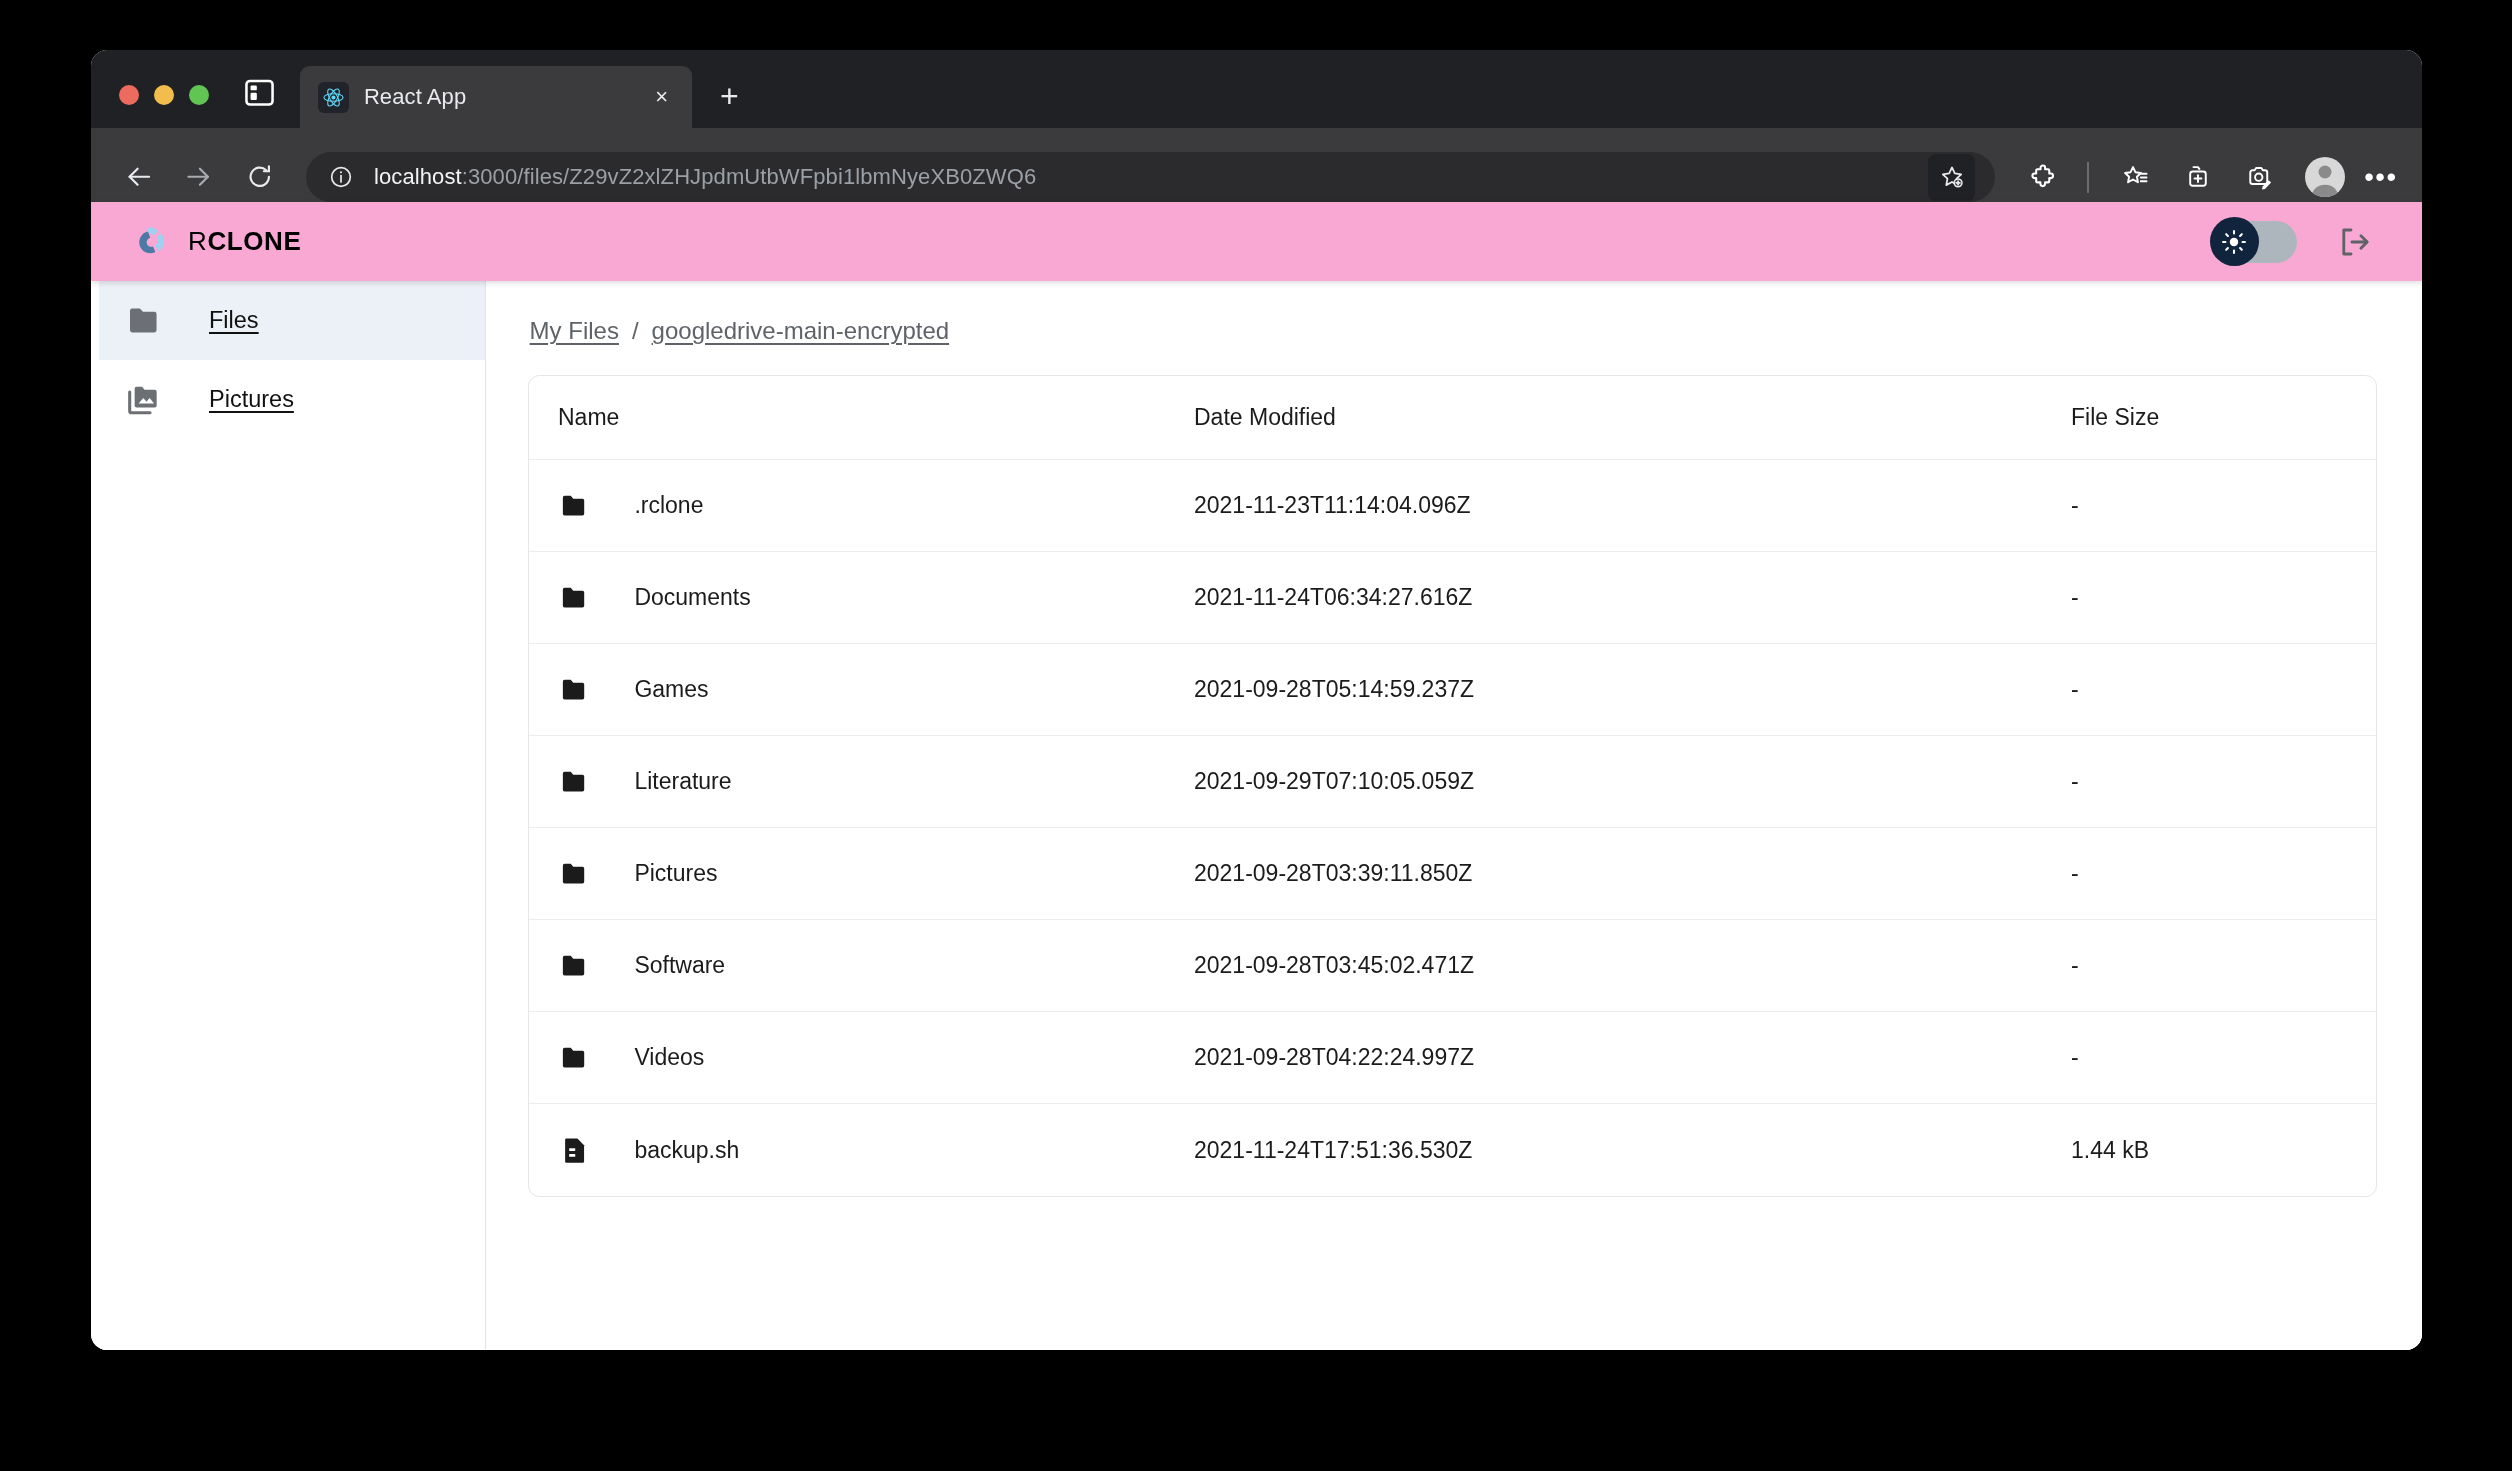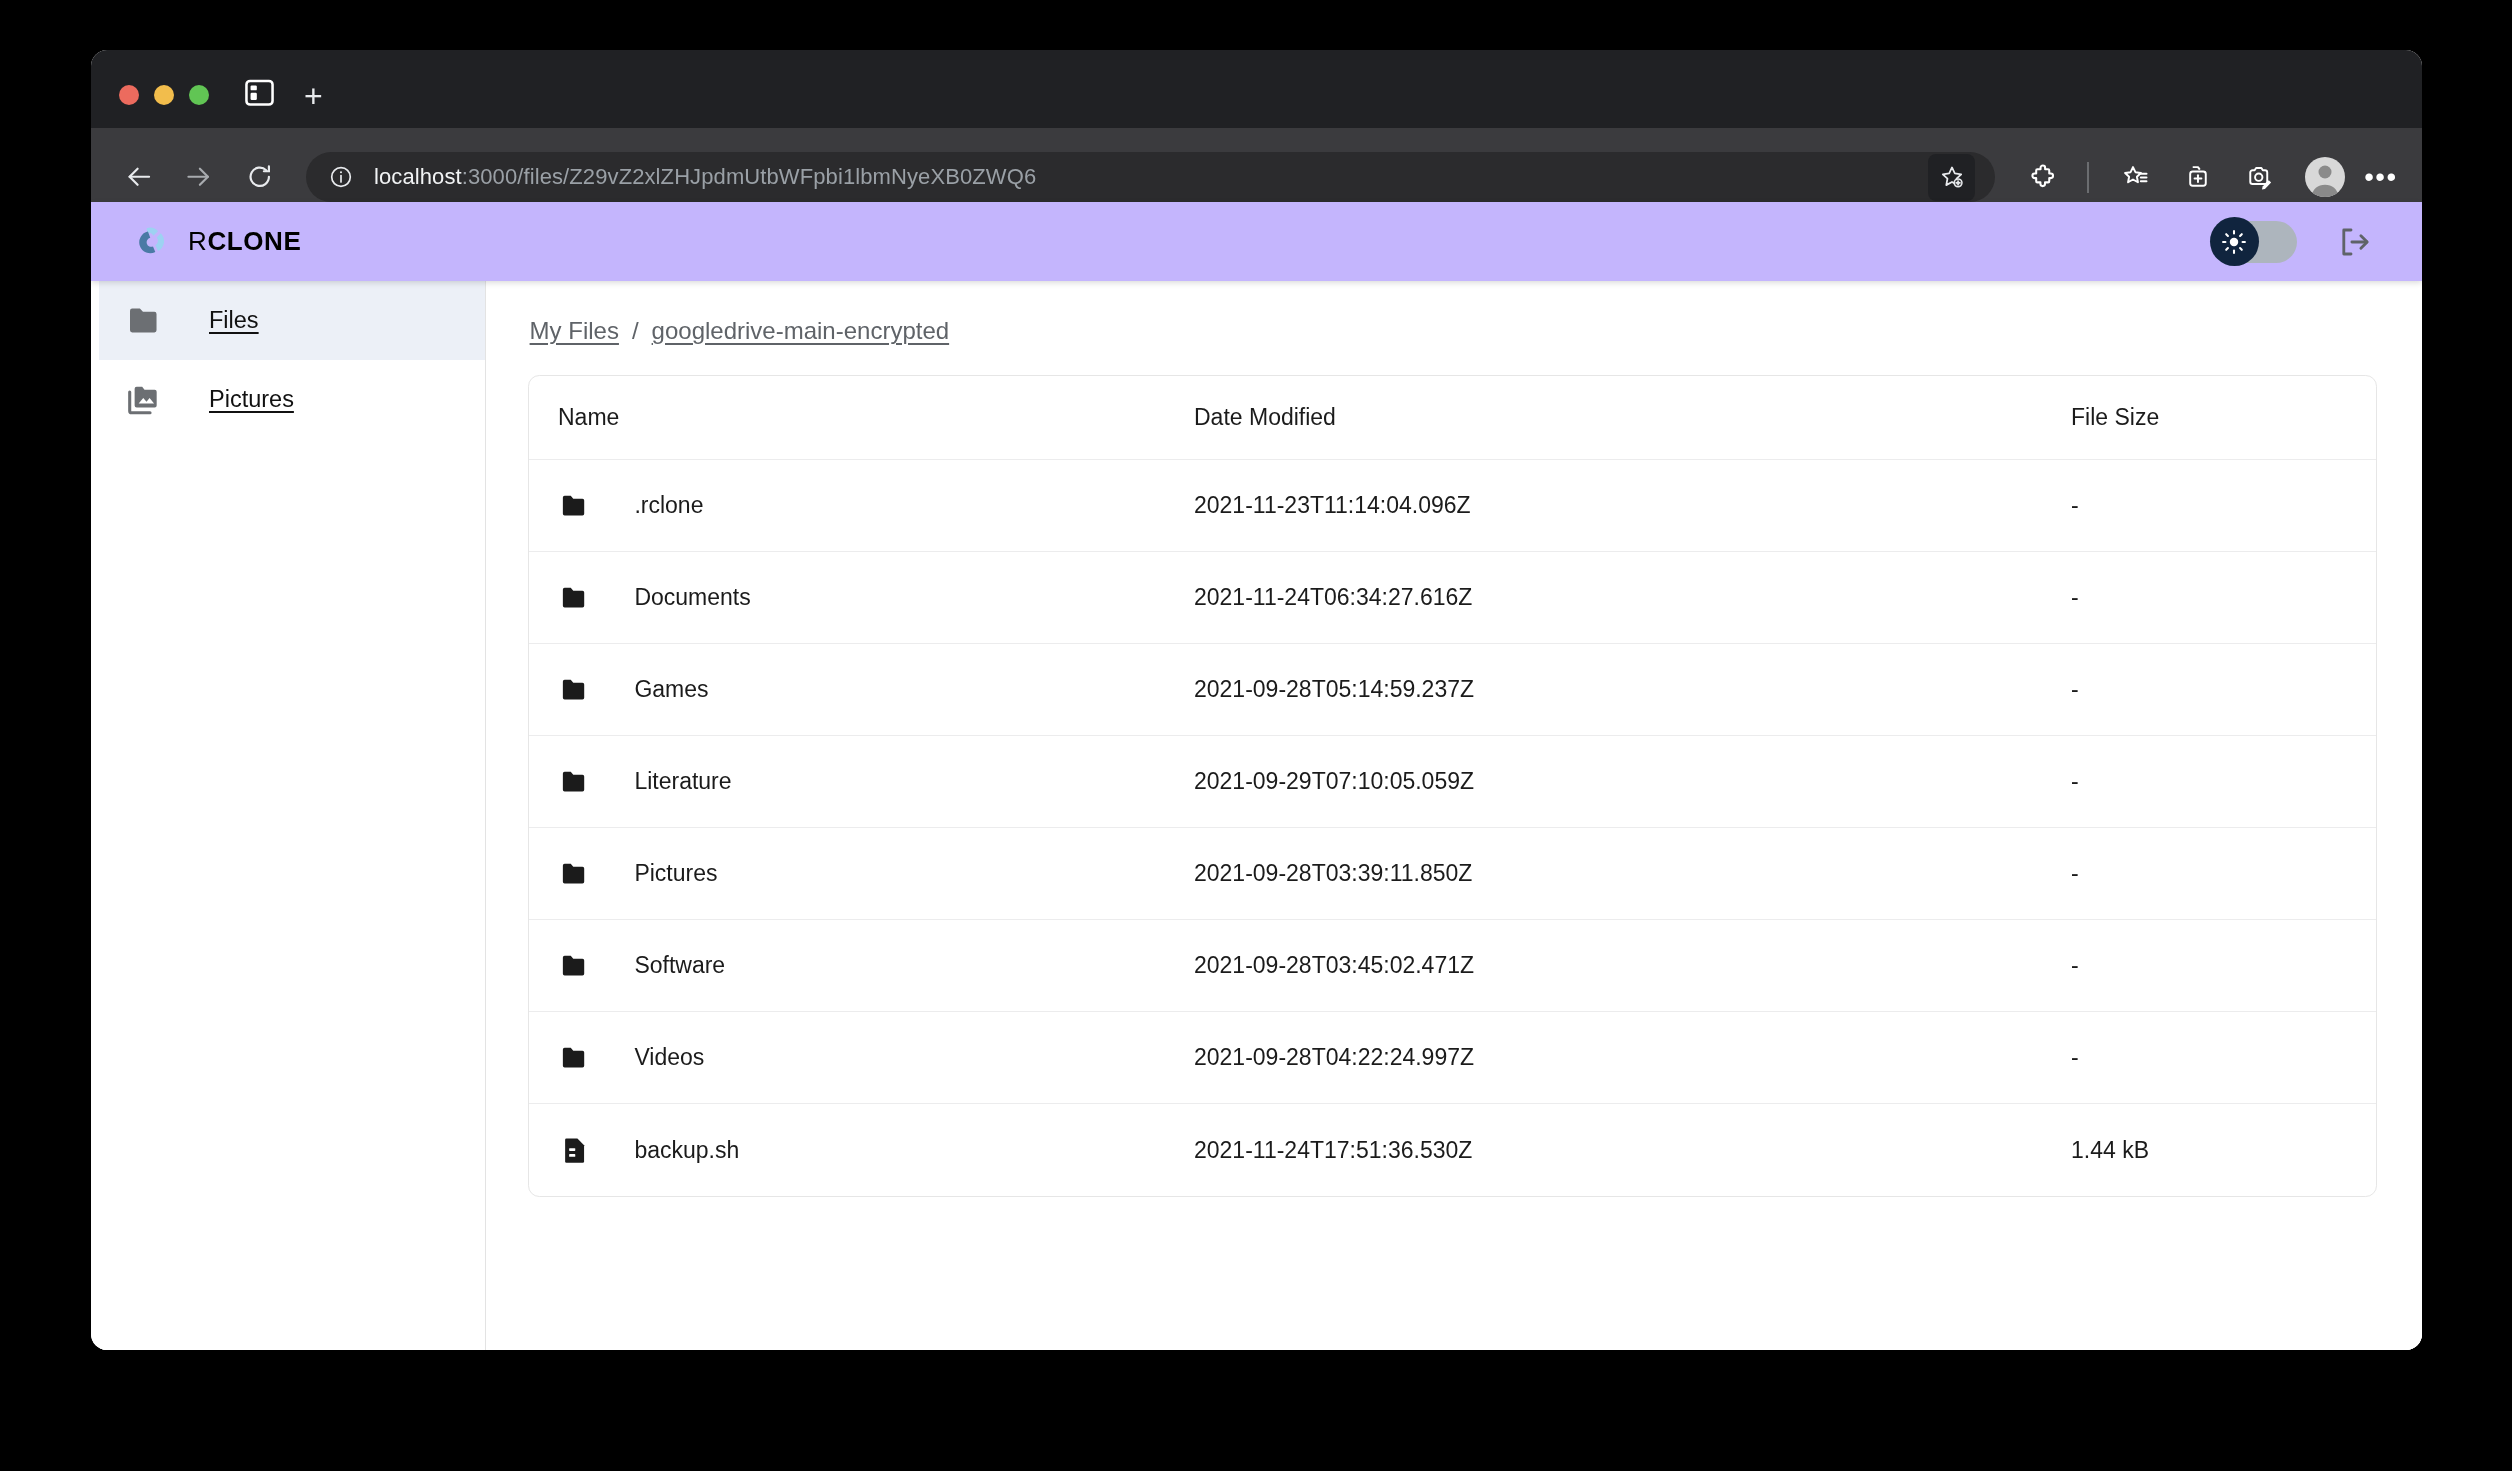--- a/index.html
+++ b/index.html
@@ -129,21 +129,21 @@
     display: flex; align-items: flex-end; justify-content: center;
     overflow: hidden;
   }
   .tb-dots { color: #ffffff; font-size: 27.5px; letter-spacing: 1.6px; margin-left: 19.4px; margin-right: 3.2px; line-height: .8; }
 
   
   .page { flex: 1; display: flex; flex-direction: column; background: #ffffff; min-height: 0; }
 
   .app-header {
     height: 79px; flex: none;
-    background: #c4b5fd;
+    background: #f9a8d4;
     display: flex; align-items: center;
     padding: 0 47px 0 40px;
     box-shadow: 0 2.4px 5.7px rgba(0,0,0,.14);
     position: relative; z-index: 5;
   }
   .brand { display: flex; align-items: center; gap: 13px; }
   .brand-text { font-size: 26px; letter-spacing: 0.6px; color: #000; }
   .brand-text .thin { font-weight: 400; }
   .brand-text .bold { font-weight: 700; }
 
@@ -224,20 +224,34 @@
     </div>
 
     <div class="sidebar-toggle-btn">
       <svg width="29" height="27.5" viewBox="0 0 24 22" fill="none">
         <rect x="1.2" y="1.2" width="21.6" height="19.6" rx="3" stroke="#ffffff" stroke-width="2.1"></rect>
         <rect x="4.6" y="5" width="5.2" height="4" rx="1" fill="#ffffff"></rect>
         <rect x="4.6" y="11" width="5.2" height="6" rx="1" fill="#ffffff"></rect>
       </svg>
     </div>
 
+    <div class="tab">
+      <span class="tab-favicon">
+        <svg width="23" height="23" viewBox="0 0 24 24">
+          <circle cx="12" cy="12" r="2.1" fill="#61dafb"></circle>
+          <g stroke="#61dafb" stroke-width="1.1" fill="none">
+            <ellipse cx="12" cy="12" rx="10" ry="4"></ellipse>
+            <ellipse cx="12" cy="12" rx="10" ry="4" transform="rotate(60 12 12)"></ellipse>
+            <ellipse cx="12" cy="12" rx="10" ry="4" transform="rotate(120 12 12)"></ellipse>
+          </g>
+        </svg>
+      </span>
+      <span class="tab-title">React App</span>
+      <span class="tab-close">×</span>
+    </div>
 
     <div class="new-tab-btn">+</div>
   </div>
 
   <div class="toolbar">
     <div class="nav-btn back">
       <svg width="27.5" height="27.5" viewBox="0 0 24 24" fill="none" stroke="currentColor" stroke-width="1.9" stroke-linecap="round" stroke-linejoin="round">
         <line x1="21" y1="12" x2="4" y2="12"></line>
           <polyline points="11,5 4,12 11,19"></polyline>
       </svg>

